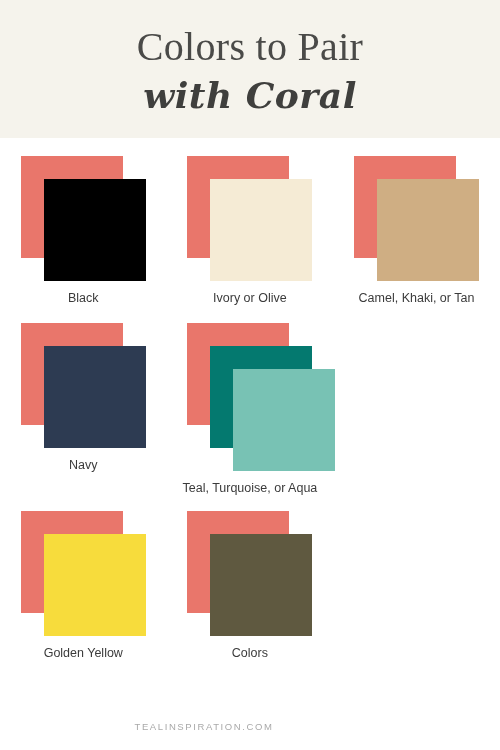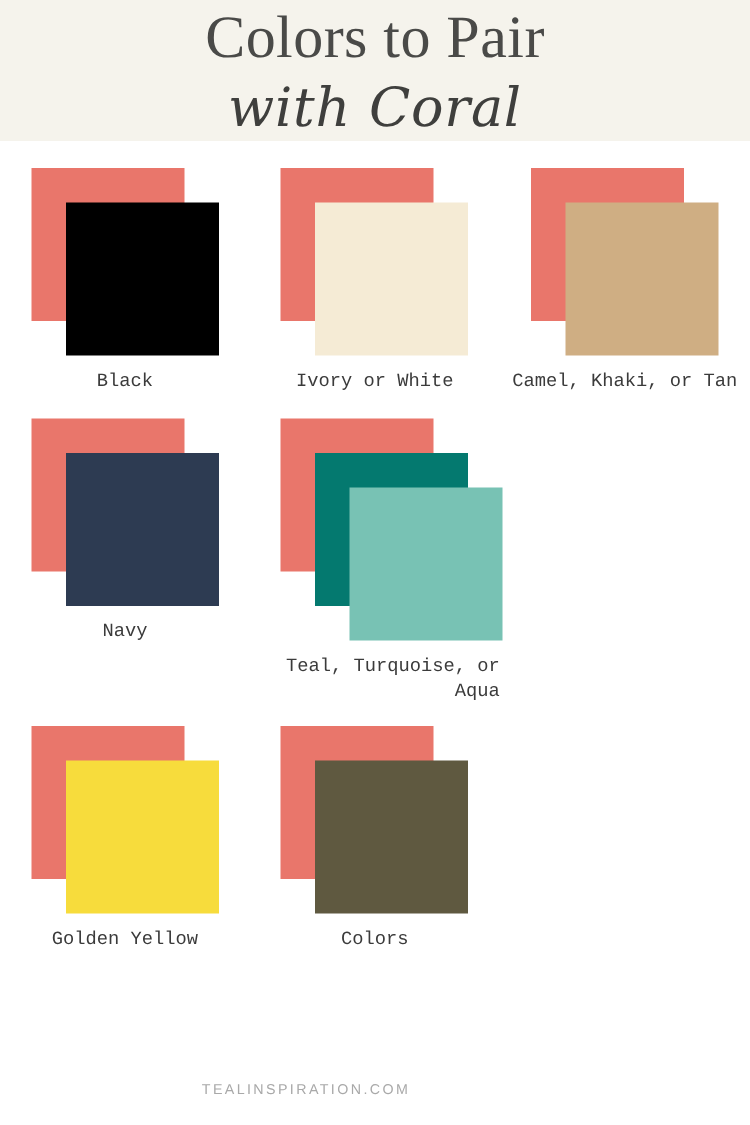--- a/index.html
+++ b/index.html
@@ -11,21 +11,21 @@
     height: 750px;
     background: #ffffff;
     font-family: "Liberation Sans", sans-serif;
     overflow: hidden;
     position: relative;
   }
 
   
   .header {
     width: 500px;
-    height: 94px;
+    height: 138px;
     background: #F5F3EC;
     display: flex;
     flex-direction: column;
     align-items: center;
     justify-content: center;
     box-sizing: border-box;
     padding-top: 4px;
   }
   .title-line1 {
     font-family: "Liberation Serif", "DejaVu Serif", serif;
@@ -34,21 +34,21 @@
     color: #4A4A48;
     letter-spacing: 0.3px;
     font-weight: 400;
   }
   .title-line2 {
     font-family: "DejaVu Serif", "Liberation Serif", serif;
     font-size: 36px;
     line-height: 44px;
     color: #3F3F3D;
     font-style: italic;
-    font-weight: 400;
+    font-weight: 700;
     letter-spacing: 0.5px;
     margin-top: 4px;
   }
 
   
   .grid {
     position: relative;
     width: 500px;
   }
   .row {
@@ -80,21 +80,21 @@
   .sq.mid    { left: 23px; top: 23px; }
   .sq.top    { left: 23px; top: 23px; }
   .stack.triple .sq.top { left: 46px; top: 46px; }
 
   .label {
     margin-top: 9px;
     font-size: 12.5px;
     line-height: 17px;
     color: #3B3B3B;
     text-align: right;
-    font-family: Liberation Mono, monospace;
+    font-family: Liberation Sans, sans-serif;
   }
 
   .row-1 { margin-top: 18px; }
   .row-2 { margin-top: 16px; }
   .row-3 { margin-top: 14px; }
 
   
   .row-2 .cell { align-self: flex-start; }
   .row-3 .cell { align-self: flex-start; }
 
@@ -128,21 +128,21 @@
         <div class="sq top" style="background:#000000"></div>
       </div>
       <div class="label">Black</div>
     </div>
 
     <div class="cell">
       <div class="stack">
         <div class="sq base" style="background:#E9766B"></div>
         <div class="sq top" style="background:#F5EBD5"></div>
       </div>
-      <div class="label">Ivory or White</div>
+      <div class="label">Ivory or Olive</div>
     </div>
 
     <div class="cell">
       <div class="stack">
         <div class="sq base" style="background:#E9766B"></div>
         <div class="sq top" style="background:#CFAE83"></div>
       </div>
       <div class="label">Camel, Khaki, or Tan</div>
     </div>
   </div>

